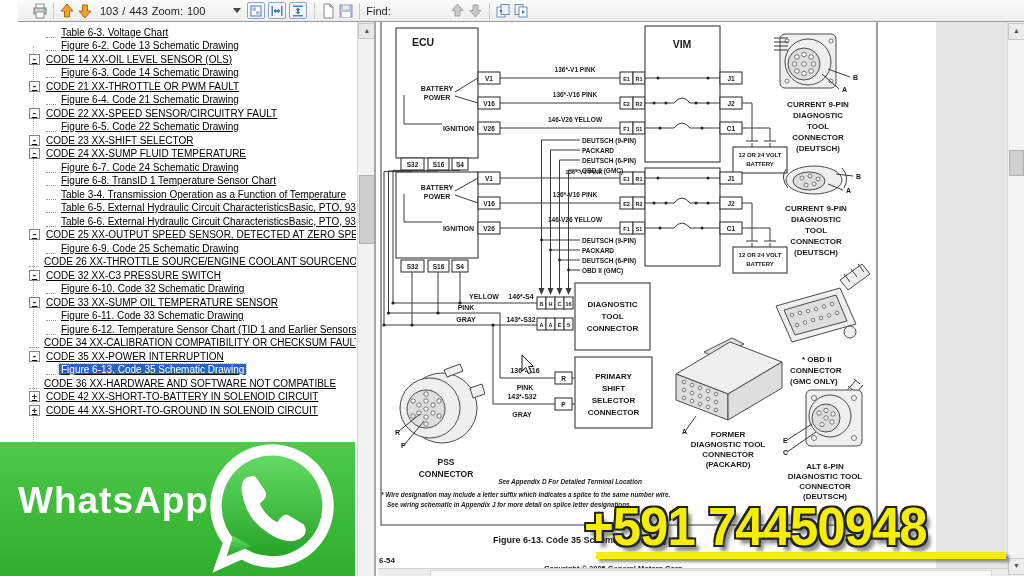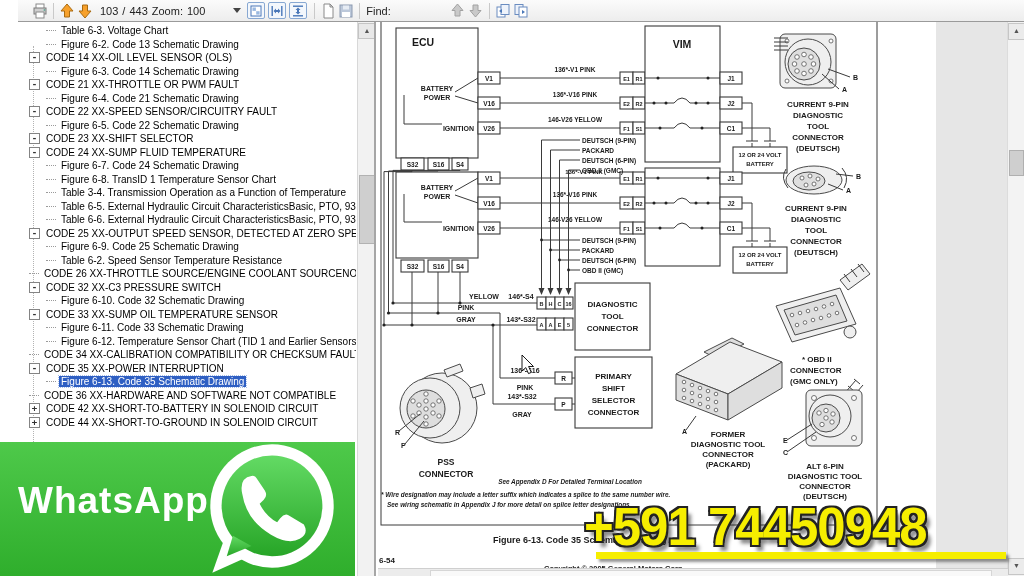--- a/index.html
+++ b/index.html
@@ -14,21 +14,21 @@
   .tb-sep{width:1px;height:16px;background:#c9c9c9;margin:0 4px;flex:none;}
   .tb-text{font-size:11px;color:#222;margin:0 2px;white-space:nowrap;}
   .caret{width:0;height:0;border-left:4px solid transparent;border-right:4px solid transparent;
          border-top:5px solid #444;margin:0 6px 0 26px;flex:none;}
   .tb-far-right{position:absolute;right:5px;top:3px;}
   
   .sidebar{position:absolute;left:0;top:22px;width:376px;bottom:0;background:#fff;
            border-right:2px solid #a6a6a6;box-sizing:border-box;overflow:hidden;}
   .treeline{position:absolute;left:33px;top:24px;height:416px;border-left:1px dotted #b3b3b3;}
   .tree{position:absolute;left:0;top:2px;width:356px;}
-  .trow{height:13.5px;display:flex;align-items:center;white-space:nowrap;font-size:10px;color:#000;overflow:hidden;}
+  .trow{height:13.5px;display:flex;align-items:flex-end;white-space:nowrap;font-size:10px;color:#000;overflow:hidden;text-decoration:underline;}
   .trow.l1{padding-left:29px}
   .trow.l2{padding-left:46px}
   .tmark{flex:none;margin-right:4px;}
   .tmark.nbox{width:9px;height:9px;border:1px solid #848484;background:#fff;color:#333;
               font:bold 9px/8px "DejaVu Sans Mono",monospace;text-align:center;}
   .tmark.dash{width:10px;height:0;border-top:1px dotted #9a9a9a;margin-right:3px;}
   .tlabel{padding:0 2px;}
   .tlabel.sel{background:#2e5fc3;color:#fff;outline:1px dotted #a9c0ea;}
   .sb-scroll{position:absolute;left:357px;top:0;bottom:0;width:17px;background:#f2f2f2;border-left:1px solid #d8d8d8;}
   .sb-up{position:absolute;left:0;top:1px;width:16px;height:14px;background:#e8e8e8;border:1px solid #c4c4c4;
@@ -237,24 +237,20 @@
       <span class="tlabel">Table 6-6. External Hydraulic Circuit CharacteristicsBasic, PTO, 93°C</span>
     </div>
         <div class="trow l1">
       <span class="tmark nbox">-</span>
       <span class="tlabel">CODE 25 XX-OUTPUT SPEED SENSOR, DETECTED AT ZERO SPEE</span>
     </div>
         <div class="trow l2">
       <span class="tmark dash"></span>
       <span class="tlabel">Figure 6-9. Code 25 Schematic Drawing</span>
     </div>
-        <div class="trow l2">
-      <span class="tmark dash"></span>
-      <span class="tlabel">Table 6-2. Speed Sensor Temperature Resistance</span>
-    </div>
         <div class="trow l1">
       <span class="tmark dash"></span>
       <span class="tlabel">CODE 26 XX-THROTTLE SOURCE/ENGINE COOLANT SOURCENOT</span>
     </div>
         <div class="trow l1">
       <span class="tmark nbox">-</span>
       <span class="tlabel">CODE 32 XX-C3 PRESSURE SWITCH</span>
     </div>
         <div class="trow l2">
       <span class="tmark dash"></span>

